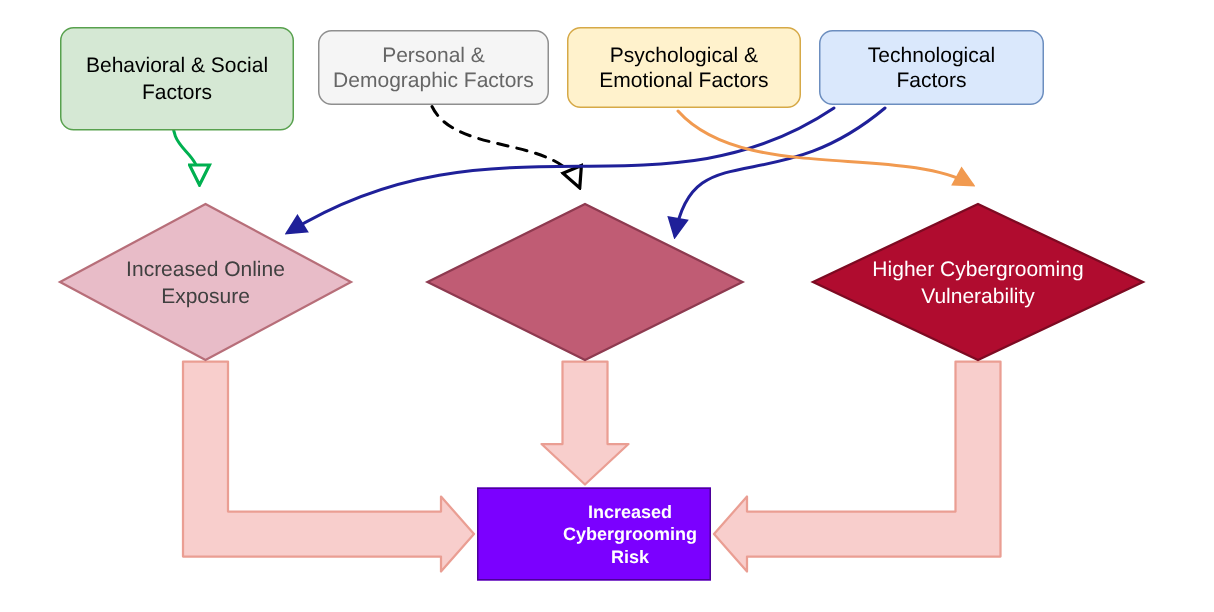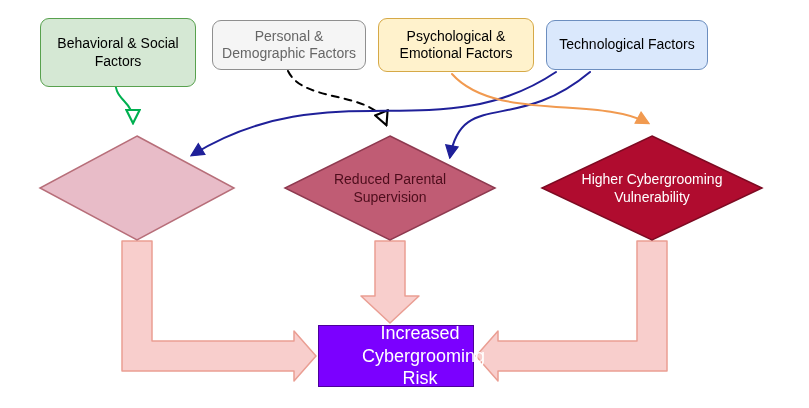--- a/index.html
+++ b/index.html
@@ -9,35 +9,35 @@
   }
   #arrow-layer { position:absolute; left:0; top:0; width:809px; height:408px; }
 
   .factor-box {
     position:absolute; border-radius:9px; display:flex; align-items:center; justify-content:center;
     text-align:center; font-size:14px; line-height:1.25; padding:4px 8px; box-sizing:border-box;
   }
   #factor-behavioral   { left:40px;  top:18px; width:156px; height:69px; background:#d5e8d4; border:1.5px solid #58a14e; color:#000000; }
   #factor-personal     { left:212px; top:20px; width:154px; height:50px; background:#f5f5f5; border:1.5px solid #8f8f8f; color:#666666; }
   #factor-psychological{ left:378px; top:18px; width:156px; height:54px; background:#fff2cc; border:1.5px solid #d6a947; color:#000000; }
-  #factor-technological{ left:546px; top:20px; width:162px; height:50px; background:#dae8fc; border:1.5px solid #6c8ebf; color:#000000; }
+  #factor-technological{ left:546px; top:20px; width:150px; height:50px; background:#dae8fc; border:1.5px solid #6c8ebf; color:#000000; }
 
   .diamond-label {
     position:absolute; display:flex; align-items:center; justify-content:center;
     text-align:center; font-size:14px; line-height:1.3; pointer-events:none;
   }
   #label-exposure      { left:67px;  top:155px; width:140px; height:66px; color:#404040; }
   #label-supervision   { left:320px; top:155px; width:140px; height:66px; color:#4d0d1c; }
   #label-vulnerability { left:572px; top:155px; width:160px; height:66px; color:#ffffff; }
 
   #result-box {
     position:absolute; left:318px; top:325px; width:156px; height:62px;
     background:#7b00ff; border:1.5px solid #4c0099; box-sizing:border-box;
     display:flex; align-items:center; justify-content:center; text-align:center;
-    color:#ffffff; font-weight:normal; font-size:18px; line-height:1.25;padding-left:48px;
+    color:#ffffff; font-weight:bold; font-size:12px; line-height:1.25;padding-left:48px;
   }
   #result-box span { display:block; width:116px; }
 </style>
 </head>
 <body>
 
 <div id="canvas">
 
   <svg id="arrow-layer" viewBox="0 0 809 408" xmlns="http://www.w3.org/2000/svg">
     <defs>
@@ -76,22 +76,22 @@
   <div class="factor-box" id="factor-personal">
     <span>Personal &amp; Demographic Factors</span>
   </div>
   <div class="factor-box" id="factor-psychological">
     <span>Psychological &amp; Emotional Factors</span>
   </div>
   <div class="factor-box" id="factor-technological">
     <span>Technological Factors</span>
   </div>
 
-  <div class="diamond-label" id="label-supervision">
-    <span>Reduced Parental Supervision</span>
+  <div class="diamond-label" id="label-exposure">
+    <span>Increased Online Exposure</span>
   </div>
   <div class="diamond-label" id="label-vulnerability">
     <span>Higher Cybergrooming Vulnerability</span>
   </div>
 
   <div id="result-box">
     <span>Increased Cybergrooming Risk</span>
   </div>
 
 </div>

